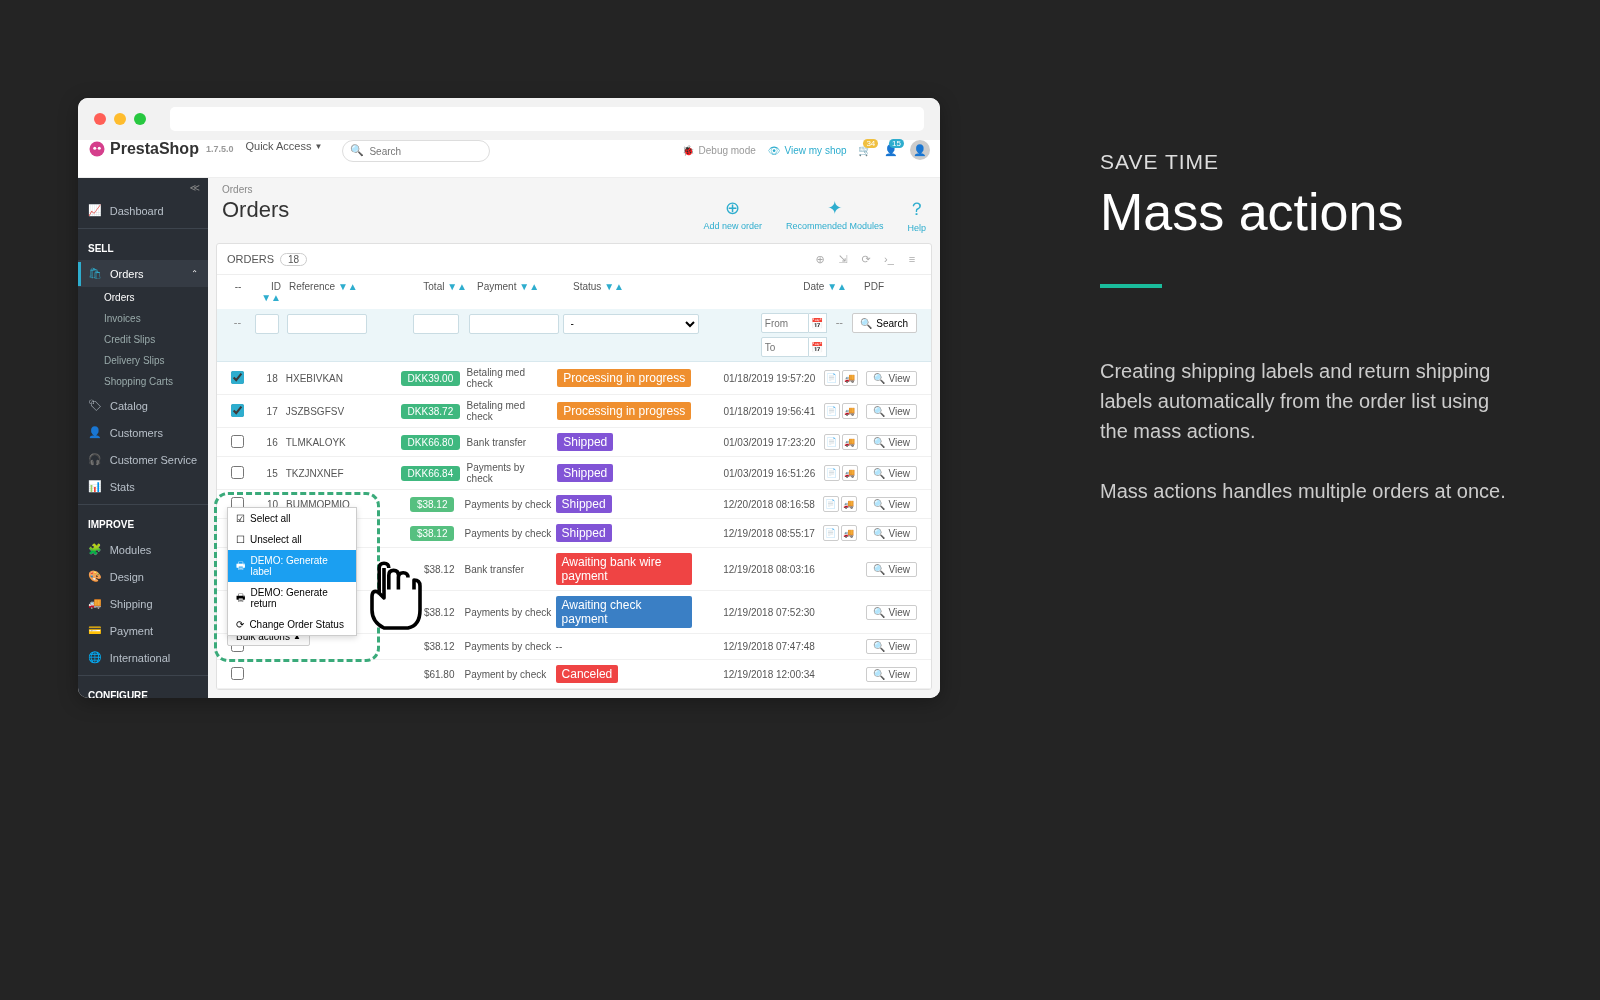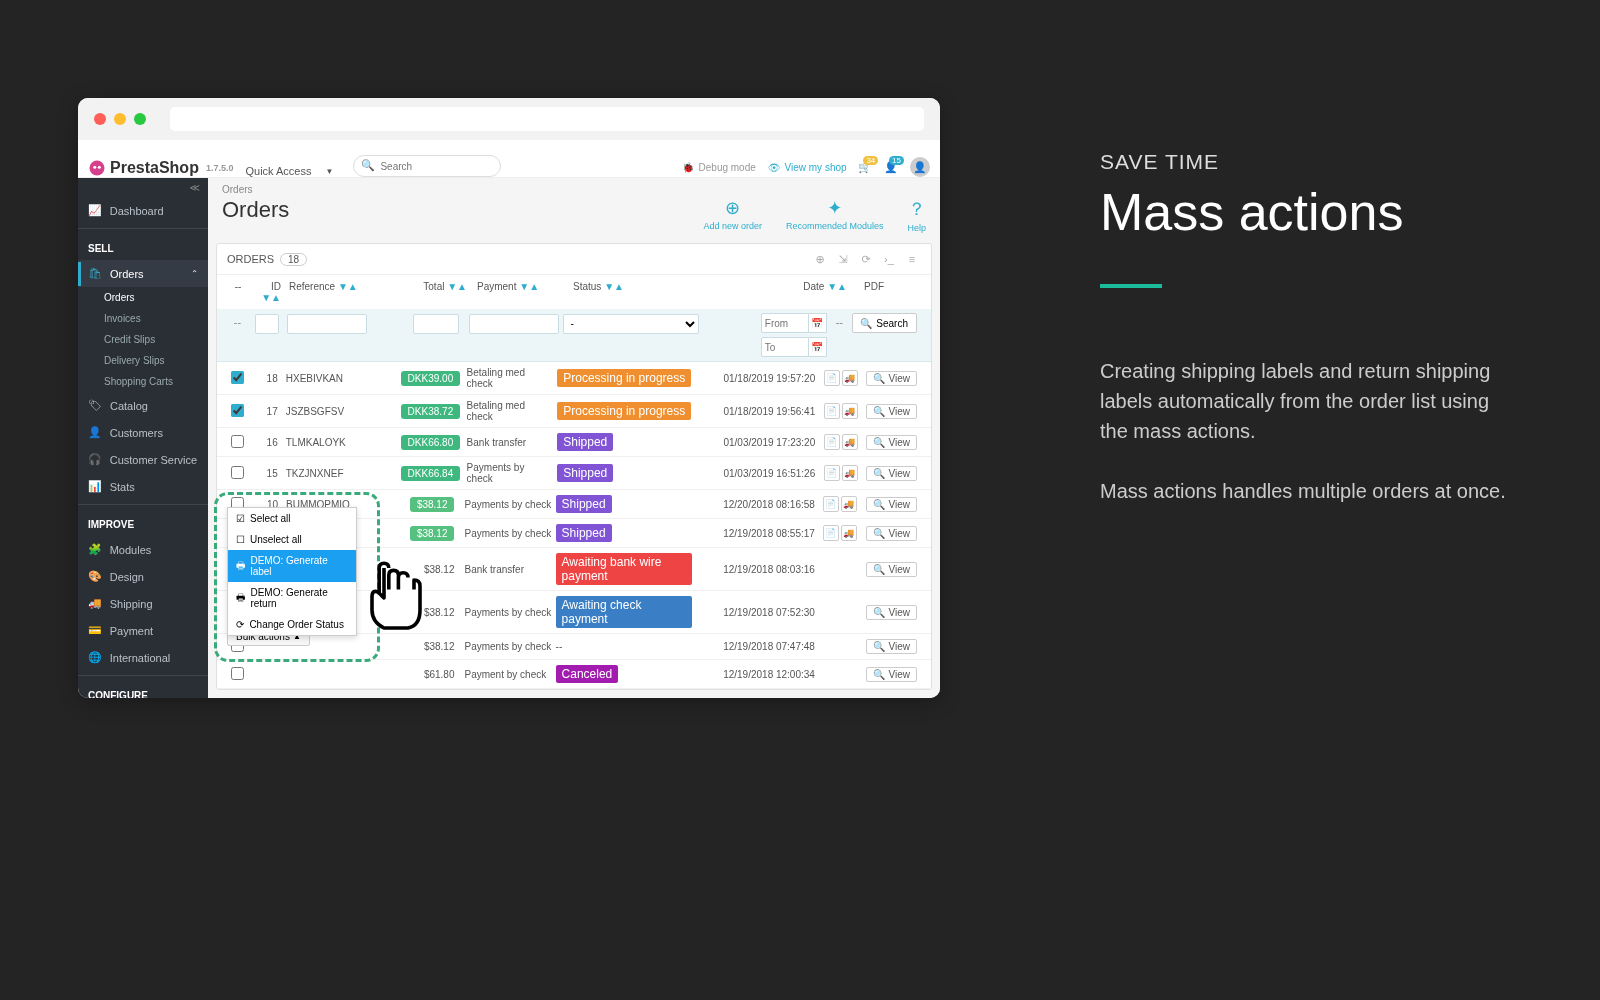--- a/index.html
+++ b/index.html
@@ -10,25 +10,25 @@
 .marketing .underline{width:62px;height:4px;background:#1abc9c;margin-top:42px}
 .marketing .p1{margin-top:68px;font-size:20px;line-height:1.5;color:#ccc;font-weight:400}
 .marketing .p2{margin-top:30px;font-size:20px;line-height:1.5;color:#ccc;font-weight:300}
 .window{position:absolute;left:78px;top:98px;width:862px;height:600px;background:#fff;border-radius:10px;overflow:hidden;box-shadow:0 4px 20px rgba(0,0,0,.3)}
 .titlebar{height:42px;background:#f2f2f2;display:flex;align-items:center;padding:0 16px;gap:8px}
 .dot{width:12px;height:12px;border-radius:50%}
 .dot.r{background:#ff5f57}
 .dot.y{background:#febc2e}
 .dot.g{background:#28c840}
 .urlbar{flex:1;height:24px;background:#fff;border-radius:5px;margin-left:16px}
-.topbar{height:38px;border-bottom:1px solid #eee;display:flex;align-items:flex-end;padding:0 10px;font-size:11px;color:#555}
+.topbar{height:38px;border-bottom:1px solid #eee;display:flex;align-items:flex-start;padding:0 10px;font-size:11px;color:#555}
 .logo{display:flex;align-items:center;gap:4px;font-weight:700;font-size:16px;color:#333}
 .logo svg{width:18px;height:18px}
 .version{font-size:9px;color:#999;margin-left:3px}
-.qa{margin-left:12px;color:#555;display:flex;align-items:center;gap:14px}
+.qa{margin-left:12px;color:#555;display:flex;align-items:center;gap:3px}
 .search-wrap{margin-left:20px;position:relative}
 .search-wrap input{width:148px;height:22px;border:1px solid #ddd;border-radius:11px;padding:0 8px 0 26px;font-size:10px;outline:none}
 .search-wrap .sicon{position:absolute;left:8px;top:4px;color:#888}
 .right-tools{margin-left:auto;display:flex;align-items:center;gap:12px;color:#555}
 .right-tools .tool{display:flex;align-items:center;gap:4px;font-size:10px}
 .right-tools .bug{color:#999}
 .right-tools .view{color:#2eadce}
 .bell-badge{position:relative}
 .badge{position:absolute;top:-5px;right:-6px;background:#f0c041;color:#fff;font-size:8px;border-radius:7px;padding:0 3px;min-width:12px;text-align:center}
 .badge2{background:#2eadce}
@@ -82,21 +82,21 @@
 .row{display:flex;align-items:center;padding:5px 8px;border-bottom:1px solid #f0f0f0;font-size:10px;color:#555}
 .row input[type=checkbox]{accent-color:#2eadce}
 .pill{display:inline-block;padding:2px 7px;border-radius:3px;color:#fff;font-size:10px}
 .pill-green{background:#56c080}
 .pill-dkk{background:#3fb87f}
 .status{display:inline-block;padding:2px 6px;border-radius:2px;color:#fff;font-size:12px}
 .st-processing{background:#ef8f2f}
 .st-shipped{background:#8154d6}
 .st-await-wire{background:#ef4444}
 .st-await-check{background:#3a7fc5}
-.st-cancel{background:#a21caf}
+.st-cancel{background:#ef4444}
 .pdf-btn{display:inline-flex;width:16px;height:16px;border:1px solid #ccc;border-radius:2px;align-items:center;justify-content:center;font-size:9px;color:#555;margin:0 1px;cursor:pointer}
 .view-btn{display:inline-flex;align-items:center;gap:3px;border:1px solid #ccc;border-radius:2px;padding:1px 6px;font-size:10px;cursor:pointer}
 .bulk-menu{position:absolute;left:19px;top:329px;width:130px;background:#fff;border:1px solid #ccc;box-shadow:0 2px 6px rgba(0,0,0,.15);font-size:10px;z-index:5}
 .bulk-menu .mi{padding:5px 8px;display:flex;align-items:center;gap:5px;cursor:pointer}
 .bulk-menu .mi.active{background:#1b9ff1;color:#fff}
 .bulk-btn{position:absolute;left:19px;top:449px;border:1px solid #ccc;background:#f7f7f7;padding:3px 8px;font-size:10px;border-radius:2px;display:flex;align-items:center;gap:3px;z-index:4}
 .dash-outline{position:absolute;left:6px;top:314px;width:166px;height:170px;border:3px dashed #3aaa7a;border-radius:14px;z-index:3;pointer-events:none}
 .cursor-hand{position:absolute;left:152px;top:378px;width:72px;height:84px;z-index:10;pointer-events:none}
 .caret{font-size:8px}
 </style>

